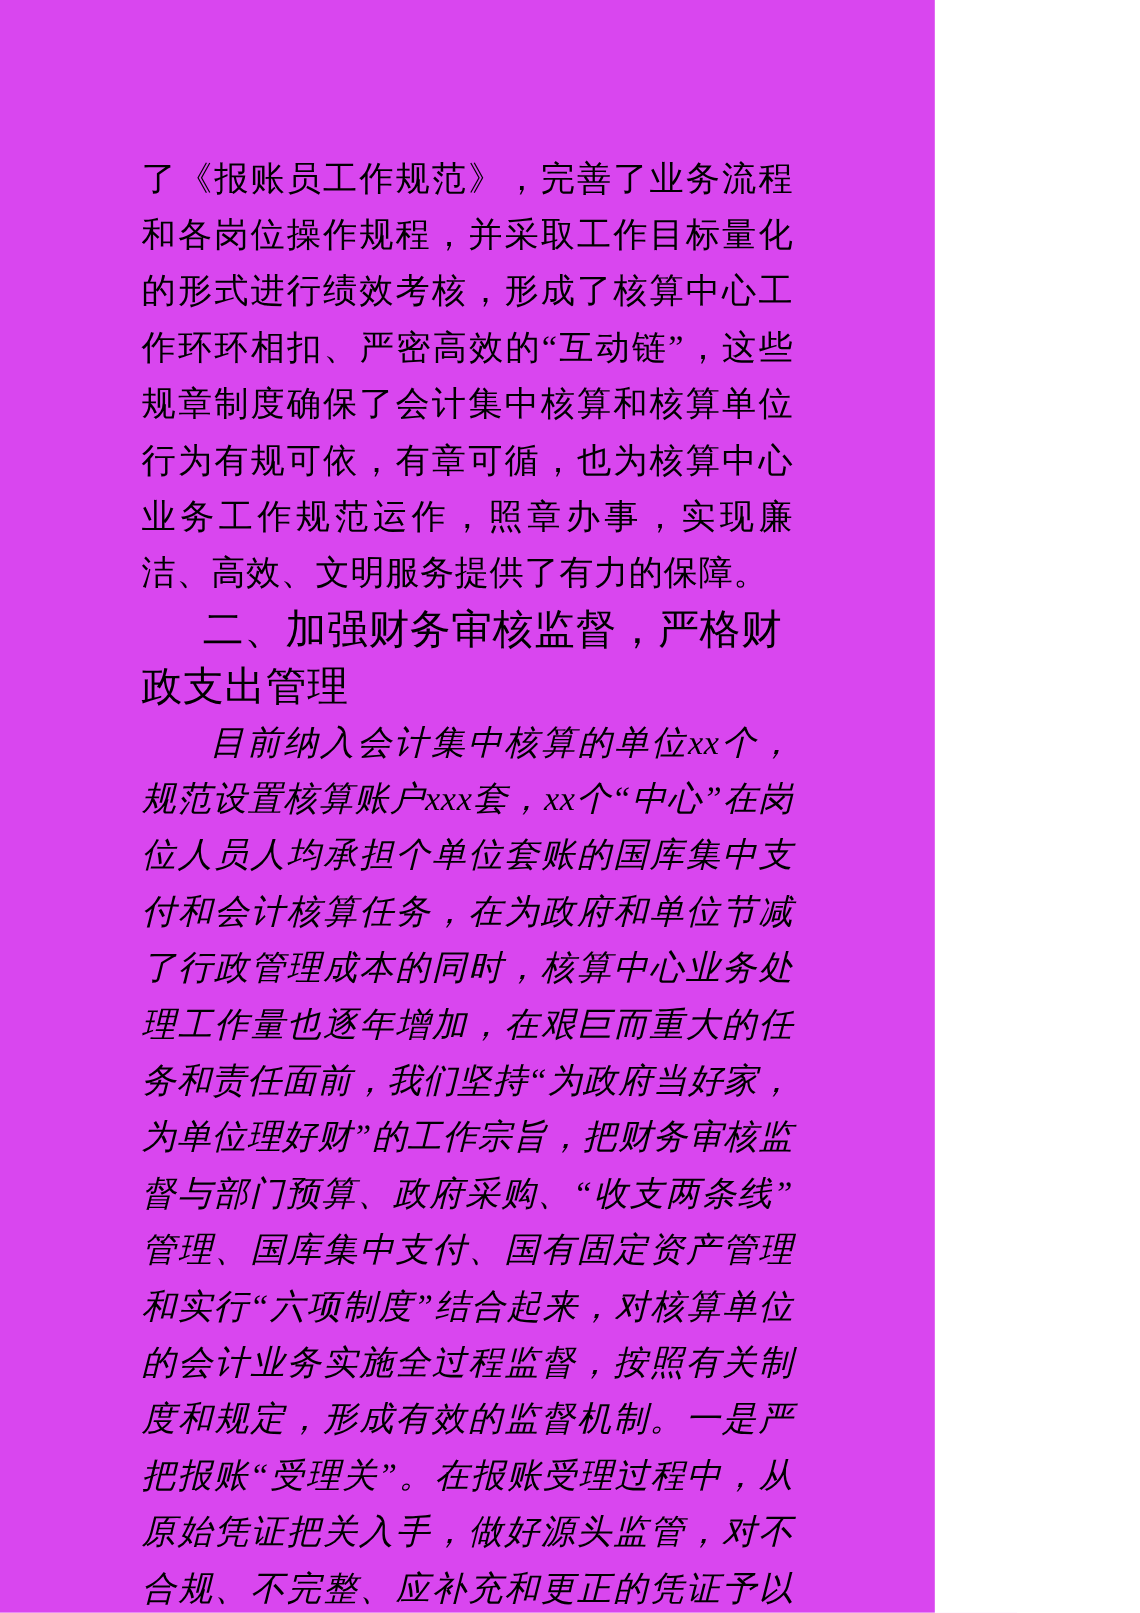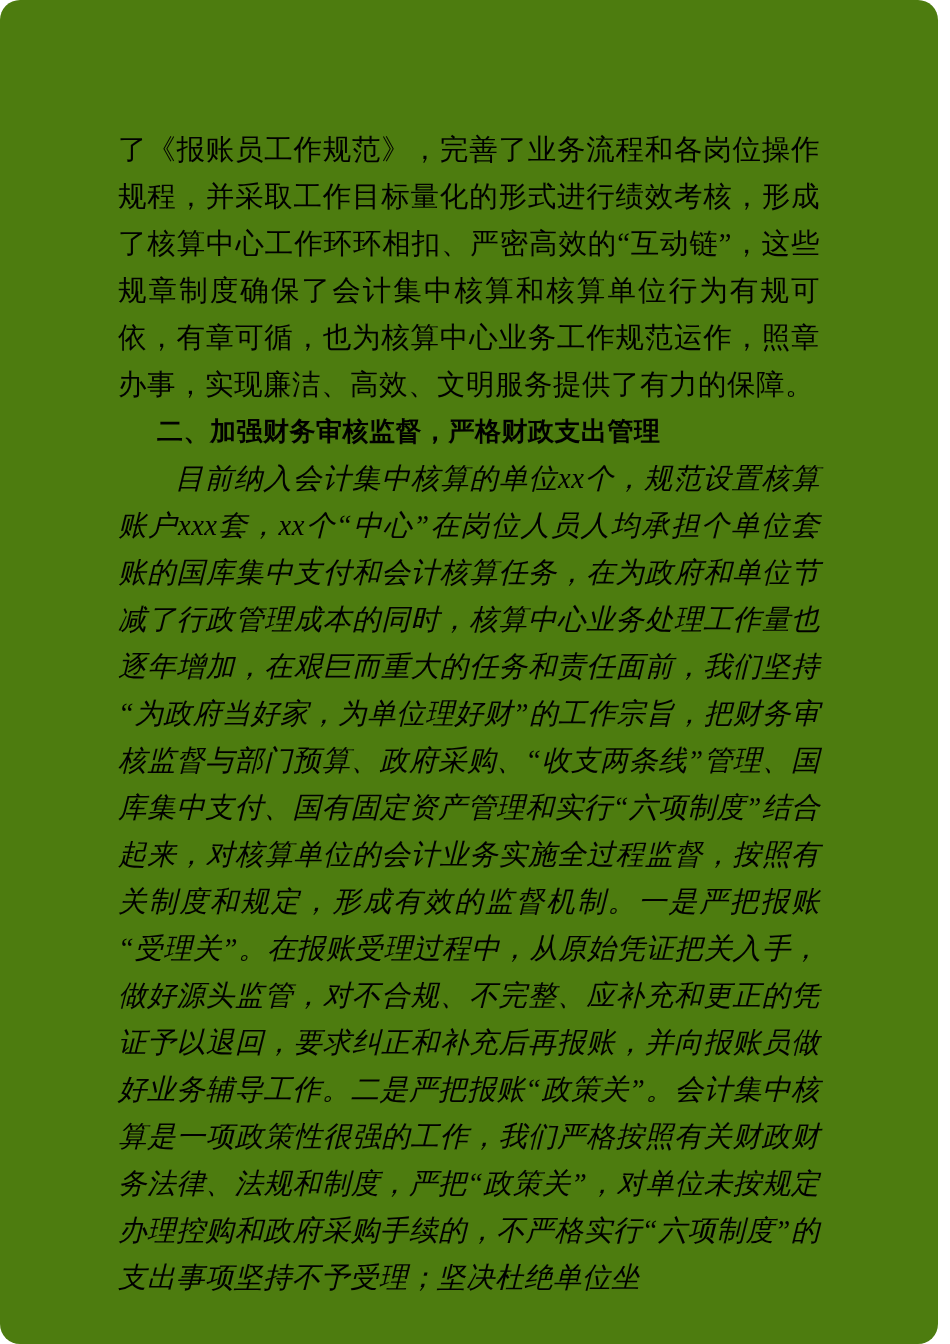--- a/index.html
+++ b/index.html
@@ -2,27 +2,26 @@
 <html lang="zh"><head>
 <meta charset="utf-8">
 <style>
   html, body {
     margin: 0;
     padding: 0;
     background: #ffffff;
   }
   .page {
     position: relative;
-    width: 938px;
+    width: 779px;
     height: 1344px;
     box-sizing: border-box;
-    background: #4d7c0f;
+    background: #d946ef;
     padding: 126px 118px 0 118px;
     overflow: hidden;
-    border-radius: 20px;
   }
   .doc-body {
     color: #000000;
   }
   .body-para {
     margin: 0;
     font-family: "Liberation Serif", "DejaVu Serif", serif;
     font-size: 28.5px;
     line-height: 47px;
     letter-spacing: 0.5px;
@@ -30,24 +29,24 @@
     text-justify: inter-ideograph;
     color: #000000;
   }
   .body-para.indent {
     text-indent: 2em;
     font-style: italic;
   }
   .heading-para {
     margin: 0;
     font-family: "Liberation Sans", "DejaVu Sans", sans-serif;
-    font-size: 26px;
+    font-size: 34px;
     line-height: 47px;
     letter-spacing: 0.5px;
-    font-weight: 700;
+    font-weight: 400;
     text-indent: 1.5em;
     color: #000000;
   }
 </style>
 </head>
 <body>
 
 <div class="page">
   <div class="doc-body" id="doc-body">
       <p class="body-para">了《报账员工作规范》，完善了业务流程和各岗位操作规程，并采取工作目标量化的形式进行绩效考核，形成了核算中心工作环环相扣、严密高效的“互动链”，这些规章制度确保了会计集中核算和核算单位行为有规可依，有章可循，也为核算中心业务工作规范运作，照章办事，实现廉洁、高效、文明服务提供了有力的保障。</p>

